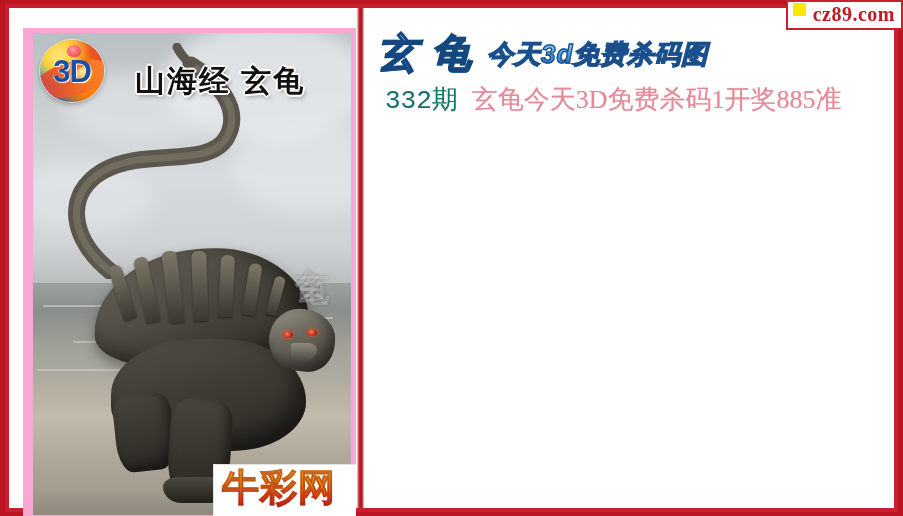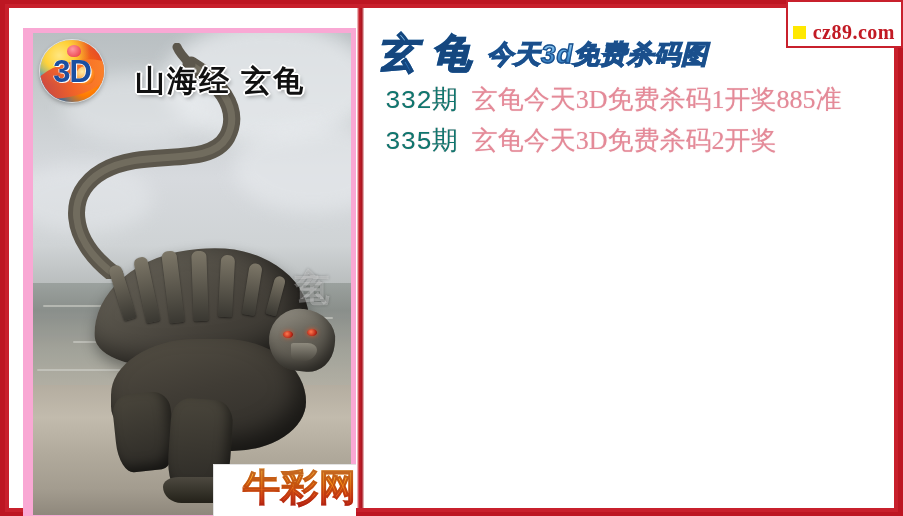--- a/index.html
+++ b/index.html
@@ -178,21 +178,20 @@
   }
 
   
   .brandbox{
     position:absolute;left:190px;top:436px;width:170px;height:72px;
     background:#fff;border:1px solid #e2e2e2;
     overflow:hidden;
   }
   .brandbox .cn{
     position:absolute;left:8px;top:2px;right:6px;
-    text-align:center;
     font-family:Liberation Sans, sans-serif;
     font-weight:bold;font-size:37px;letter-spacing:1px;
     background:linear-gradient(180deg,#ffd24a 0%,#ff9a17 38%,#f2541c 70%,#c1171a 100%);
     -webkit-background-clip:text;background-clip:text;color:transparent;
     text-shadow:0 0 0 rgba(0,0,0,0);
     -webkit-text-stroke:1px rgba(150,30,10,.55);
     line-height:1.15;
   }
   .brandbox .url{
     position:absolute;left:0;right:0;bottom:3px;text-align:center;
@@ -247,22 +246,22 @@
     line-height:40px;
     white-space:nowrap;
     text-shadow:0 0 1px rgba(210,90,110,.35);
   }
   .kill-list li .issue{margin-right:14px;color:#0f766e;font-family:Liberation Mono, monospace;}
 
   
   .watermark{
     position:absolute;right:0px;top:0px;
     background:#fff;border:2px solid #c8202c;
-    padding:19px 6px 2px 5px;
-    display:flex;align-items:center;gap:7px;
+    padding:1px 6px 2px 5px;
+    display:flex;gap:7px;
     z-index:5;
   }
   .watermark .sq{width:13px;height:13px;background:#ffe800;display:block;}
   .watermark .wtxt{
     font-family:"Liberation Serif",serif;
     font-size:20px;font-weight:bold;color:#c21a24;letter-spacing:.5px;
   }
 </style>
 </head>
 <body>
@@ -339,23 +338,20 @@
     <div class="right-col">
 
       <div class="blue-title">
         <span class="big">玄龟</span><span class="small">今天3d免费杀码图</span>
       </div>
 
       <ul class="kill-list">
         <li>
           <span class="issue">332期</span><span>玄龟今天3D免费杀码1开奖885准</span>
         </li>
-        <li>
-          <span class="issue">335期</span><span>玄龟今天3D免费杀码2开奖</span>
-        </li>
       </ul>
     </div>
   </div>
 
   <div class="watermark">
     <span class="sq"></span>
     <span class="wtxt">cz89.com</span>
   </div>
 </div>
 

